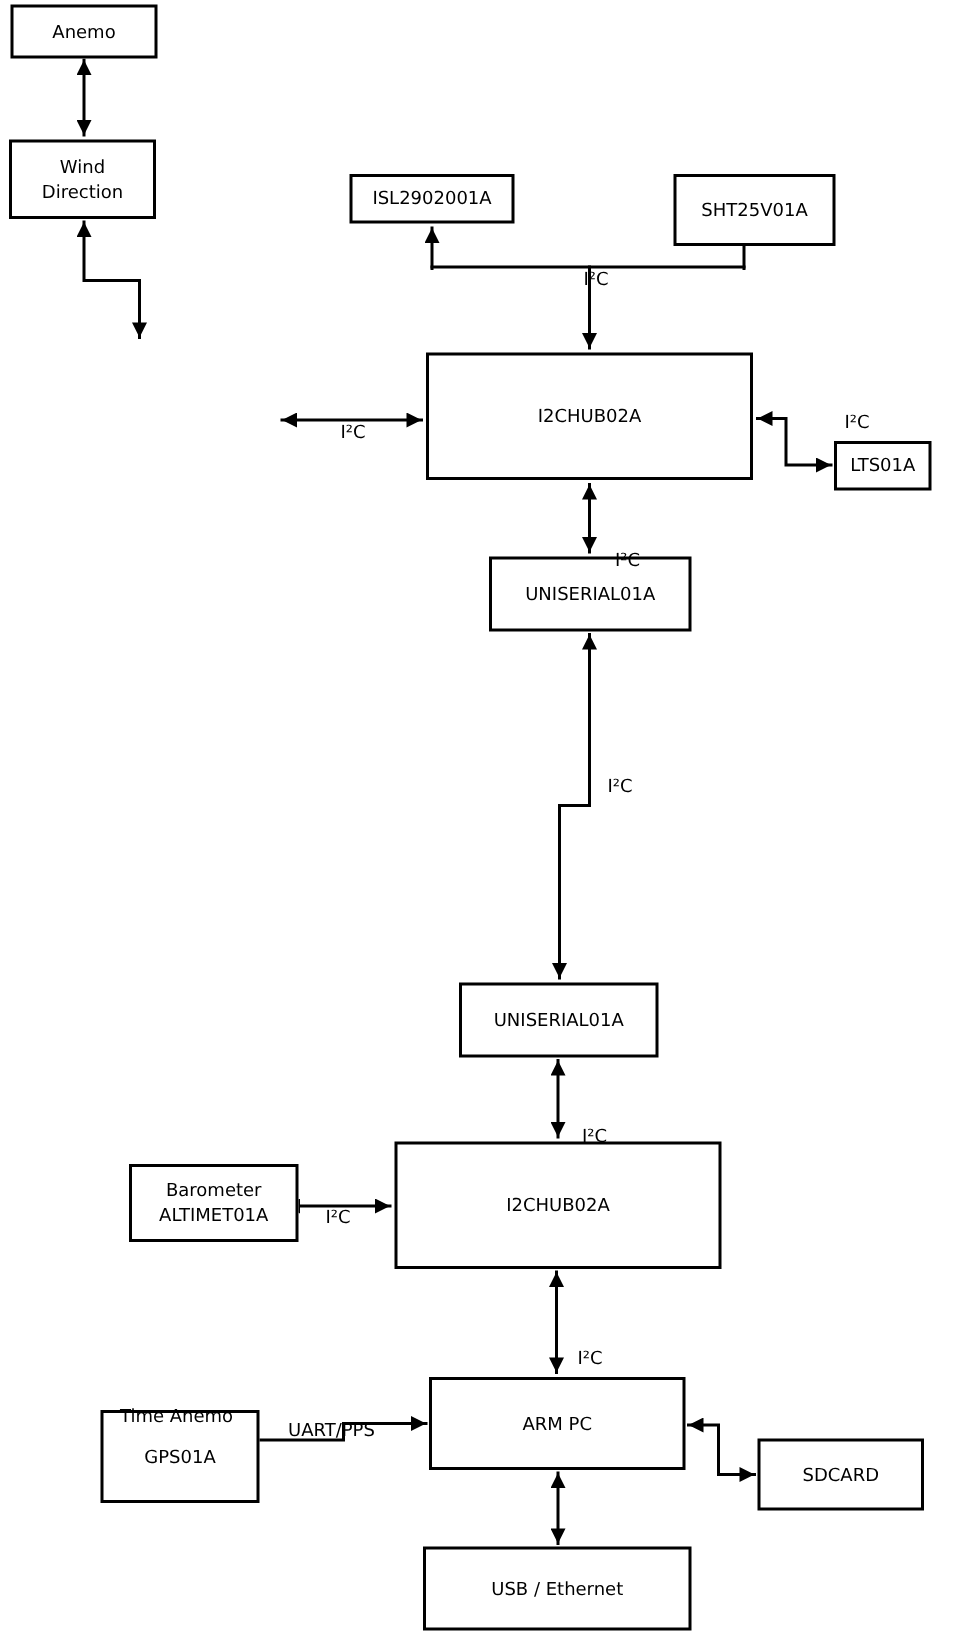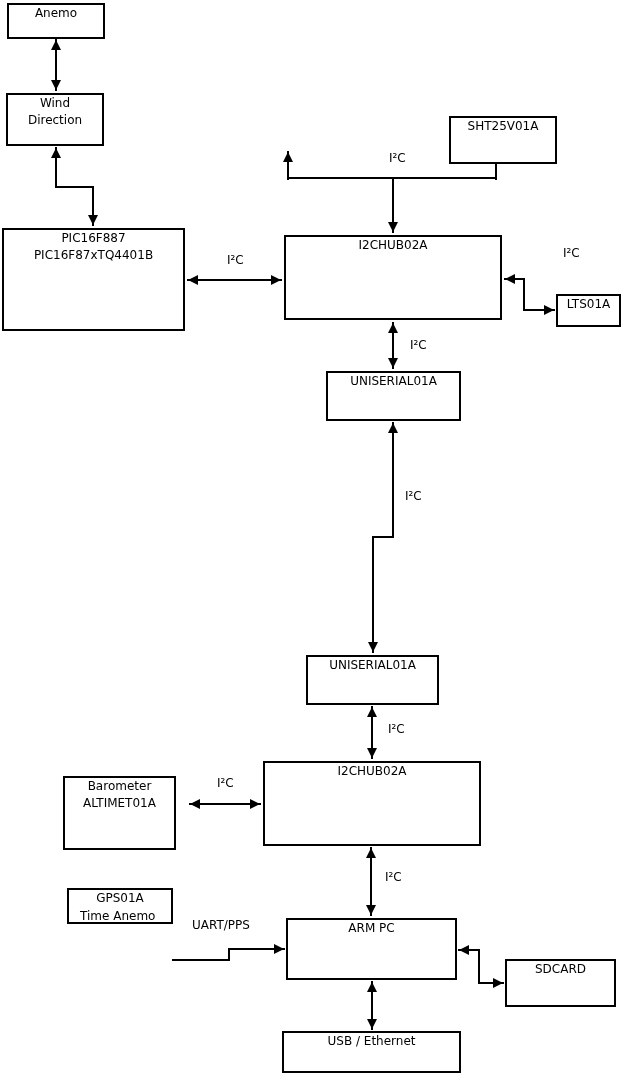--- a/index.html
+++ b/index.html
@@ -16,32 +16,33 @@
     position: absolute;
     left: 0; top: 0;
     width: 640px; height: 1089px;
   }
   .node {
     position: absolute;
     box-sizing: border-box;
     background: #ffffff;
     border: 2px solid #000000;
     display: flex;
-    align-items: flex-start;
+    align-items: center;
     justify-content: center;
     text-align: center;
     font-size: 12px;
     line-height: 17px;
     white-space: pre-line;
   }
   .elabel {
     position: absolute;
     font-size: 12px;
     line-height: 13px;
     white-space: nowrap;
+    margin-top: 28px;
   }
   path.edge {
     stroke: #000000;
     stroke-width: 2;
     fill: none;
     stroke-linecap: square;
     stroke-linejoin: miter;
   }
 </style>
 </head>
@@ -88,25 +89,24 @@
 
   <div class="node" style="left:7px;top:3px;width:98px;height:36px">
     <span>Anemo</span>
   </div>
 
   <div class="node" style="left:6px;top:93px;width:98px;height:53px">
     <span>Wind
 Direction</span>
   </div>
 
-  <div class="node" style="left:2px;top:228px;width:183px;height:103px">
-    <span>PIC16F887
-PIC16F87xTQ4401B</span>
+
+  <div class="node" style="left:233px;top:116px;width:110px;height:33px">
+    <span>ISL2902001A</span>
   </div>
-
 
   <div class="node" style="left:449px;top:116px;width:108px;height:48px">
     <span>SHT25V01A</span>
   </div>
 
   <div class="node" style="left:284px;top:235px;width:218px;height:85px">
     <span>I2CHUB02A</span>
   </div>
 
   <div class="node" style="left:556px;top:294px;width:65px;height:33px">
@@ -118,38 +118,38 @@
   </div>
 
   <div class="node" style="left:306px;top:655px;width:133px;height:50px">
     <span>UNISERIAL01A</span>
   </div>
 
   <div class="node" style="left:263px;top:761px;width:218px;height:85px">
     <span>I2CHUB02A</span>
   </div>
 
-  <div class="node" style="left:63px;top:776px;width:113px;height:74px">
+  <div class="node" style="left:86px;top:776px;width:113px;height:52px">
     <span>Barometer
 ALTIMET01A</span>
   </div>
 
-  <div class="node" style="left:67px;top:888px;width:106px;height:36px">
+  <div class="node" style="left:67px;top:940px;width:106px;height:62px">
     <span>GPS01A</span>
   </div>
 
   <div class="node" style="left:505px;top:959px;width:111px;height:48px">
     <span>SDCARD</span>
   </div>
 
   <div class="node" style="left:286px;top:918px;width:171px;height:62px">
     <span>ARM PC</span>
   </div>
 
-  <div class="node" style="left:282px;top:1031px;width:179px;height:42px">
+  <div class="node" style="left:282px;top:1031px;width:179px;height:56px">
     <span>USB / Ethernet</span>
   </div>
 
   <span class="elabel" style="left:389px;top:152px">I²C</span>
   <span class="elabel" style="left:227px;top:254px">I²C</span>
   <span class="elabel" style="left:563px;top:247px">I²C</span>
   <span class="elabel" style="left:410px;top:339px">I²C</span>
   <span class="elabel" style="left:405px;top:490px">I²C</span>
   <span class="elabel" style="left:388px;top:723px">I²C</span>
   <span class="elabel" style="left:217px;top:777px">I²C</span>

